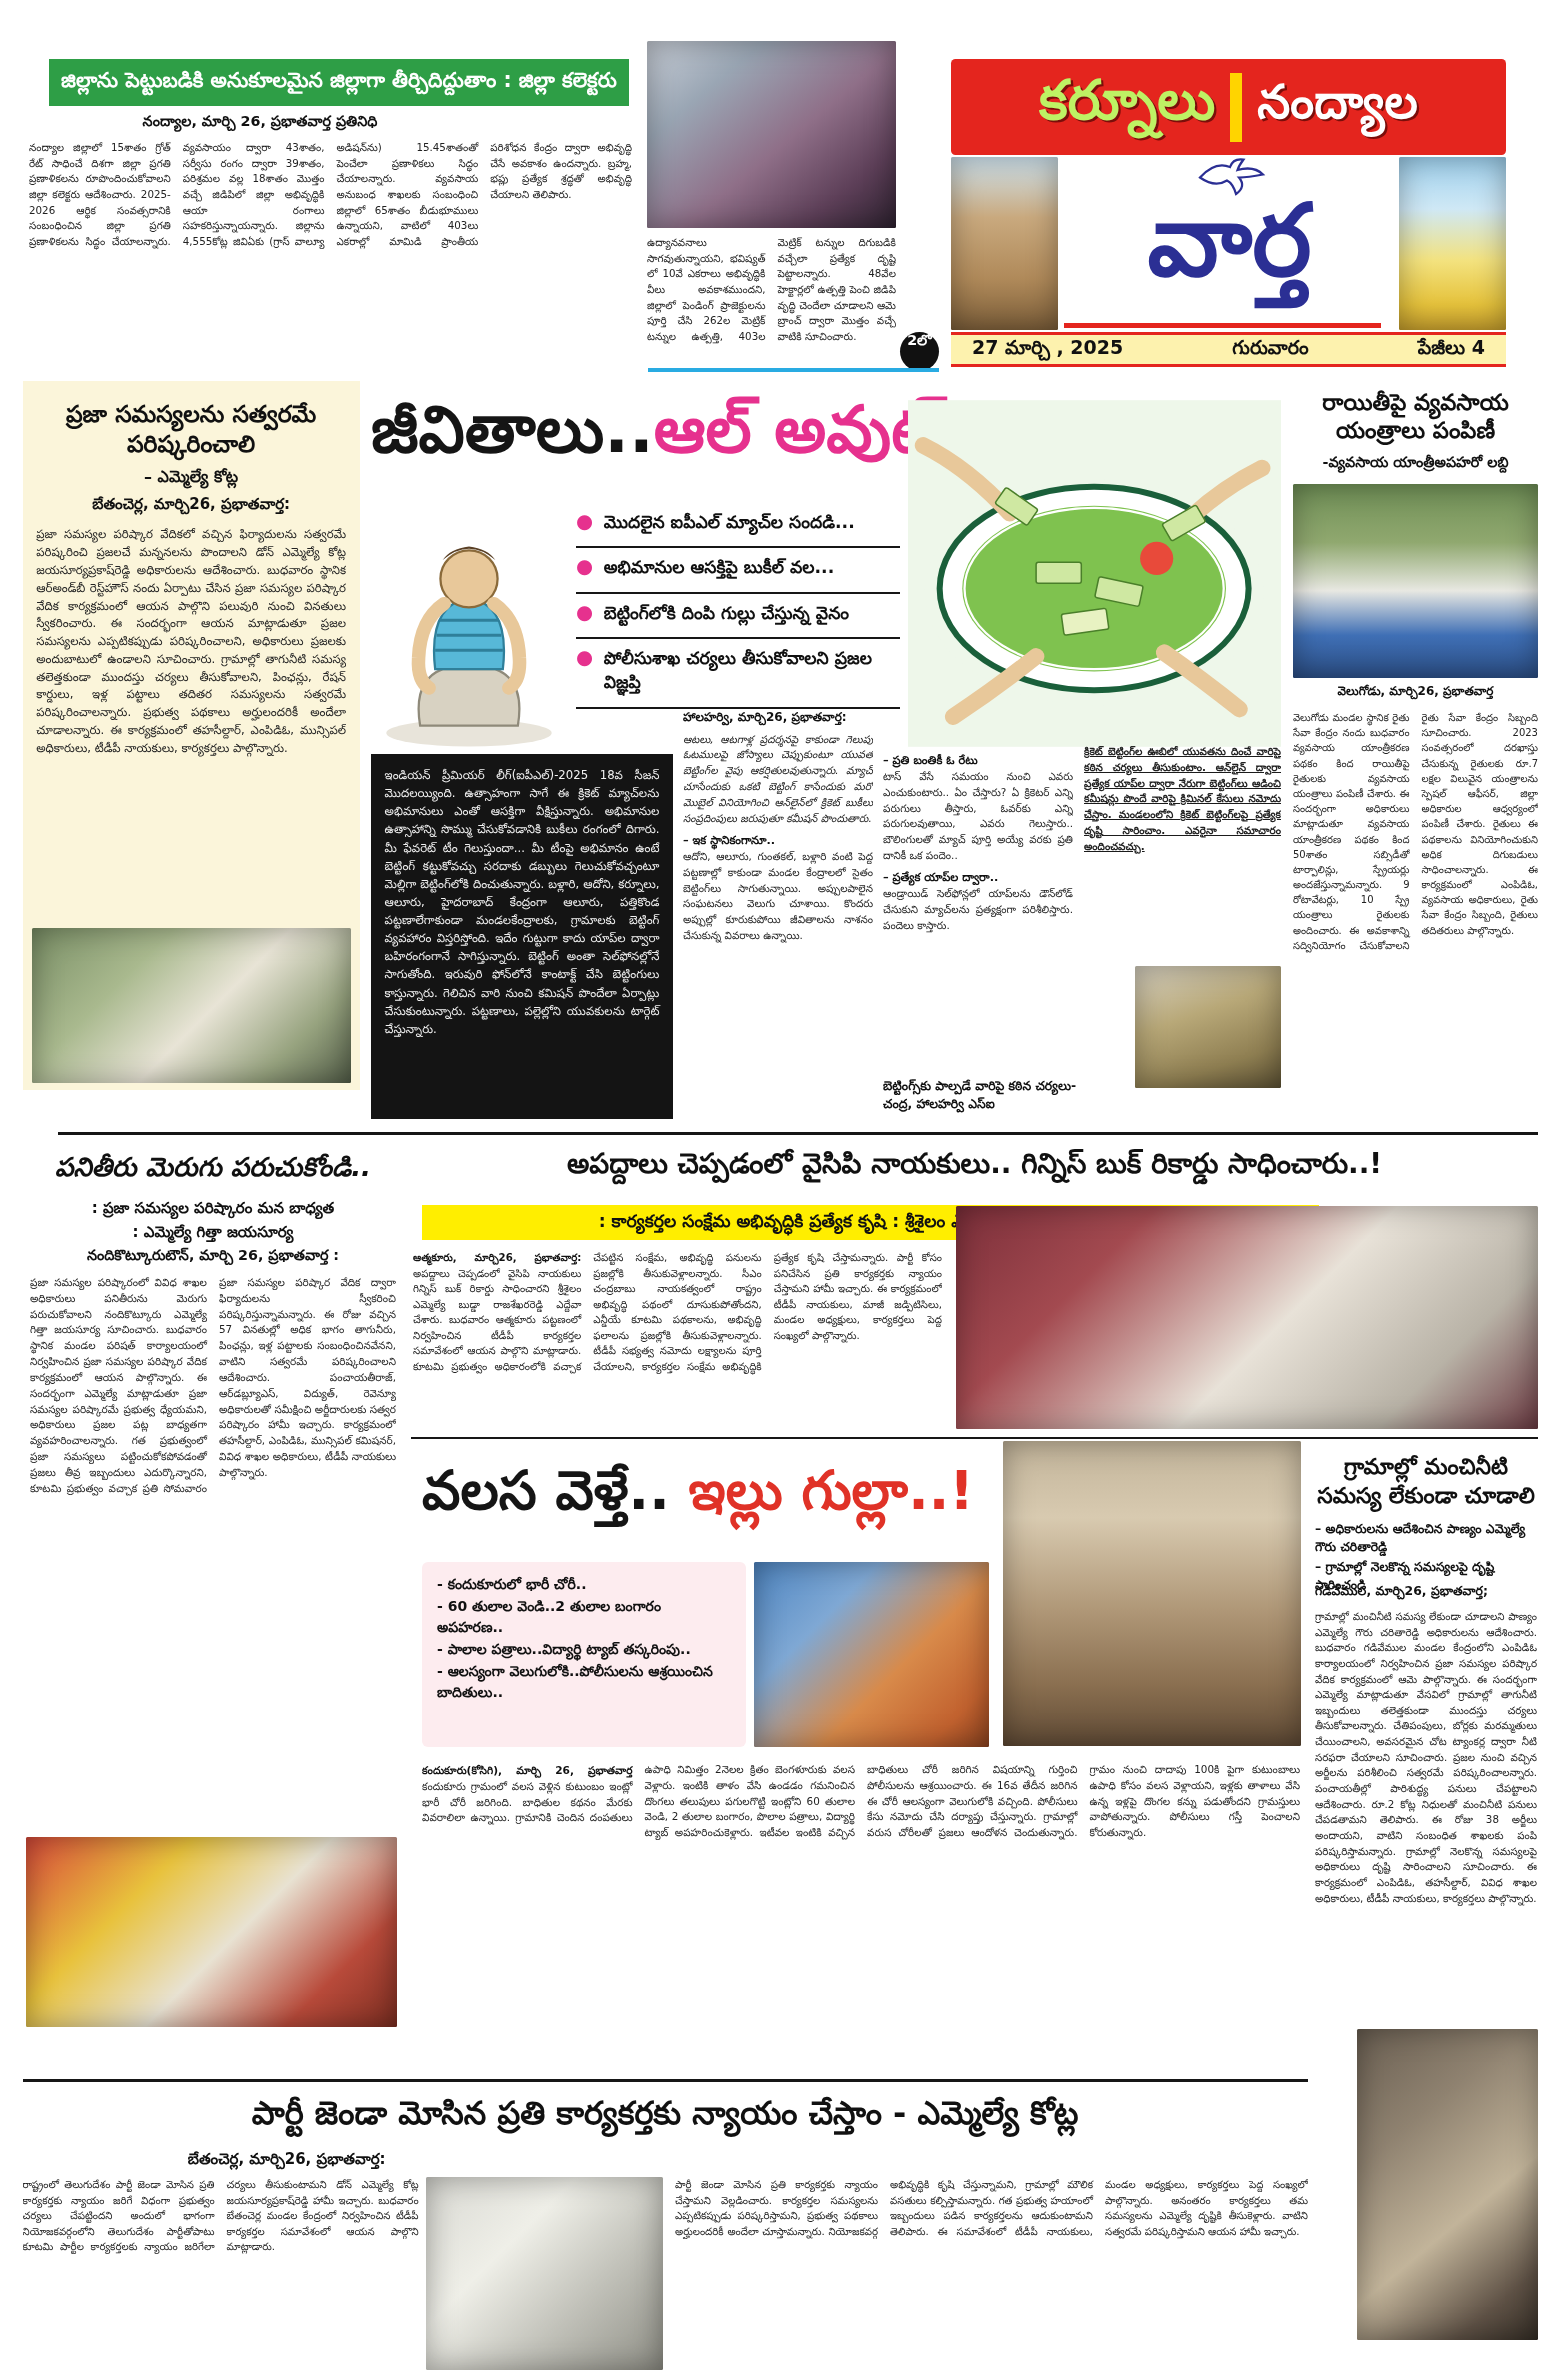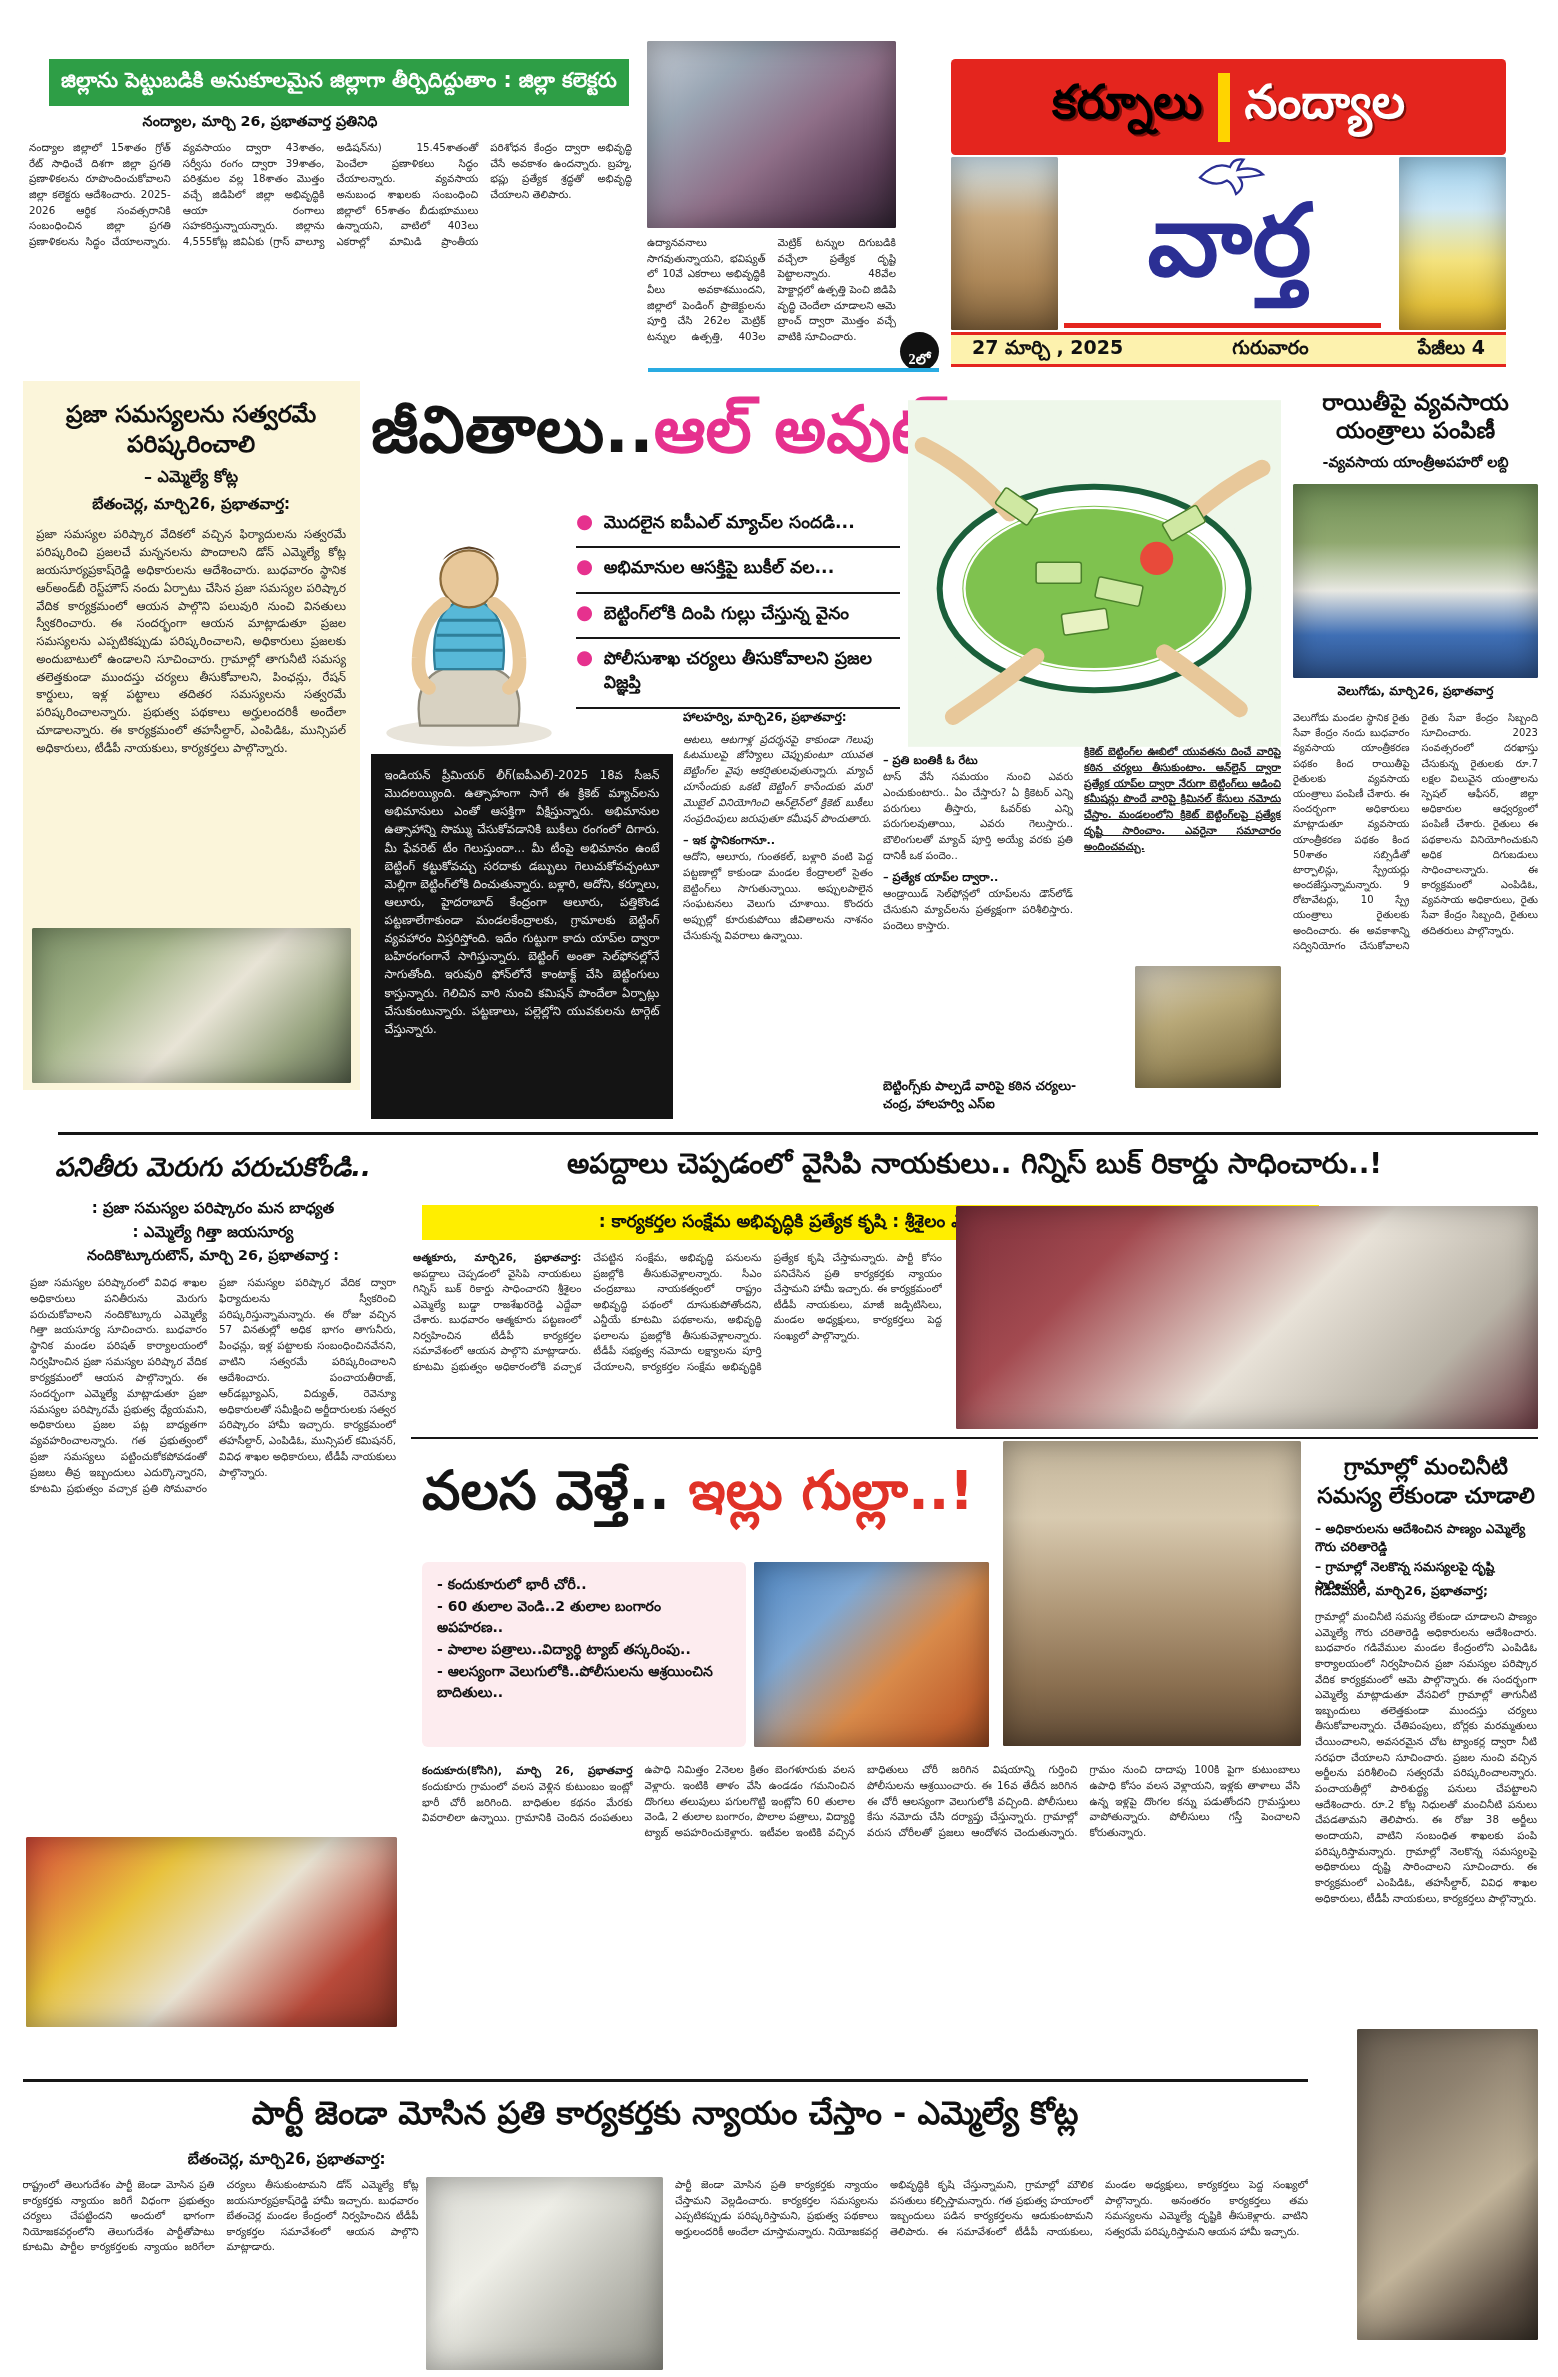--- a/index.html
+++ b/index.html
@@ -35,27 +35,27 @@
 
 <div class="page">
 
   <div class="abs" style="left:49px;top:59px;width:580px;height:47px;background:#2e9e46;display:flex;align-items:center;justify-content:center;">
     <span class="hl" style="color:#fff;font-size:20.4px;white-space:nowrap;">జిల్లాను పెట్టుబడికి అనుకూలమైన జిల్లాగా తీర్చిదిద్దుతాం : జిల్లా కలెక్టరు</span>
   </div>
   <div class="abs byline center" style="left:49px;top:113px;width:422px;font-size:14.3px;">నంద్యాల, మార్చి 26, ప్రభాతవార్త ప్రతినిధి</div>
   <div class="abs body-txt cols4" style="left:29px;top:140px;width:603px;height:228px;font-size:10.3px;">నంద్యాల జిల్లాలో 15శాతం గ్రోత్ రేట్ సాధించే దిశగా జిల్లా ప్రగతి ప్రణాళికలను రూపొందించుకోవాలని జిల్లా కలెక్టరు ఆదేశించారు. 2025-2026 ఆర్థిక సంవత్సరానికి సంబంధించిన జిల్లా ప్రగతి ప్రణాళికలను సిద్ధం చేయాలన్నారు. వ్యవసాయం ద్వారా 43శాతం, సర్వీసు రంగం ద్వారా 39శాతం, పరిశ్రమల వల్ల 18శాతం మొత్తం వచ్చే జిడిపిలో జిల్లా అభివృద్ధికి ఆయా రంగాలు సహకరిస్తున్నాయన్నారు. జిల్లాను 4,555కోట్ల జివిఏకు (గ్రాస్ వాల్యూ అడిషన్‌ను) 15.45శాతంతో పెంచేలా ప్రణాళికలు సిద్ధం చేయాలన్నారు. వ్యవసాయ అనుబంధ శాఖలకు సంబంధించి జిల్లాలో 65శాతం బీడుభూములు ఉన్నాయని, వాటిలో 403లు ఎకరాల్లో మామిడి ప్రాంతీయ పరిశోధన కేంద్రం ద్వారా అభివృద్ధి చేసే అవకాశం ఉందన్నారు. బ్రహ్మ, భప్లు ప్రత్యేక శ్రద్ధతో అభివృద్ధి చేయాలని తెలిపారు.</div>
   <div class="abs photo ph-collector vignette" style="left:647px;top:41px;width:249px;height:187px;"></div>
   <div class="abs body-txt cols2" style="left:647px;top:235px;width:249px;height:127px;font-size:10.3px;">ఉద్యానవనాలు సాగవుతున్నాయని, భవిష్యత్ లో 10వే ఎకరాలు అభివృద్ధికి వీలు అవకాశముందని, జిల్లాలో పెండింగ్ ప్రాజెక్టులను పూర్తి చేసి 262ల మెట్రిక్ టన్నుల ఉత్పత్తి, 403ల మెట్రిక్ టన్నుల దిగుబడికి వచ్చేలా ప్రత్యేక దృష్టి పెట్టాలన్నారు. 48వేల హెక్టార్లలో ఉత్పత్తి పెంచి జిడిపి వృద్ధి చెందేలా చూడాలని ఆమె బ్రాంచ్ ద్వారా మొత్తం వచ్చే వాటికి సూచించారు.</div>
-  <div class="abs" style="left:900px;top:332px;width:39px;height:39px;border-radius:50%;background:#111;display:flex;align-items:flex-end;justify-content:center;font-family:Liberation Serif, serif;">
+  <div class="abs" style="left:900px;top:332px;width:39px;height:39px;border-radius:50%;background:#111;display:flex;align-items:flex-start;justify-content:center;">
     <span style="color:#fff;font-weight:bold;font-size:14.3px;">2లో</span>
   </div>
   <div class="abs" style="left:648px;top:368px;width:291px;height:3.8px;background:#29abe2;"></div>
 
   <div class="abs" style="left:951px;top:59px;width:555px;height:96px;background:#e4251e;border-radius:4.5px;display:flex;align-items:center;justify-content:center;gap:15px;">
-    <span class="hl" style="color:#000000;font-size:47px;text-shadow:2.3px 2.3px 0 #7a0e0a;text-align:center;">కర్నూలు</span>
+    <span class="hl" style="color:#bef264;font-size:55px;text-shadow:2.3px 2.3px 0 #7a0e0a;text-align:center;">కర్నూలు</span>
     <span style="display:inline-block;width:12px;height:69px;background:#ffd400;"></span>
     <span class="hl" style="color:#fff;font-size:47px;text-shadow:2.3px 2.3px 0 #7a0e0a;">నంద్యాల</span>
   </div>
   <div class="abs photo ph-tower vignette" style="left:951px;top:157px;width:107px;height:173px;"></div>
   <div class="abs photo ph-horse vignette" style="left:1399px;top:157px;width:107px;height:173px;"></div>
   <div class="abs" style="left:1060px;top:155px;width:339px;height:176px;text-align:center;">
     <svg width="72" height="42" viewBox="0 0 96 56" style="display:block;margin:0 auto;">
       <path d="M8 30 Q28 8 48 16 Q52 4 66 6 Q60 14 58 20 Q80 14 92 26 Q72 30 60 30 Q70 42 56 52 Q52 38 44 34 Q28 44 8 30 Z" fill="#ffffff" stroke="#2b2f94" stroke-width="3"></path>
     </svg>
     <div class="hl" style="font-size:100px;line-height:1.0;color:#2b2f94;margin-top:-6px;">వార్త</div>

